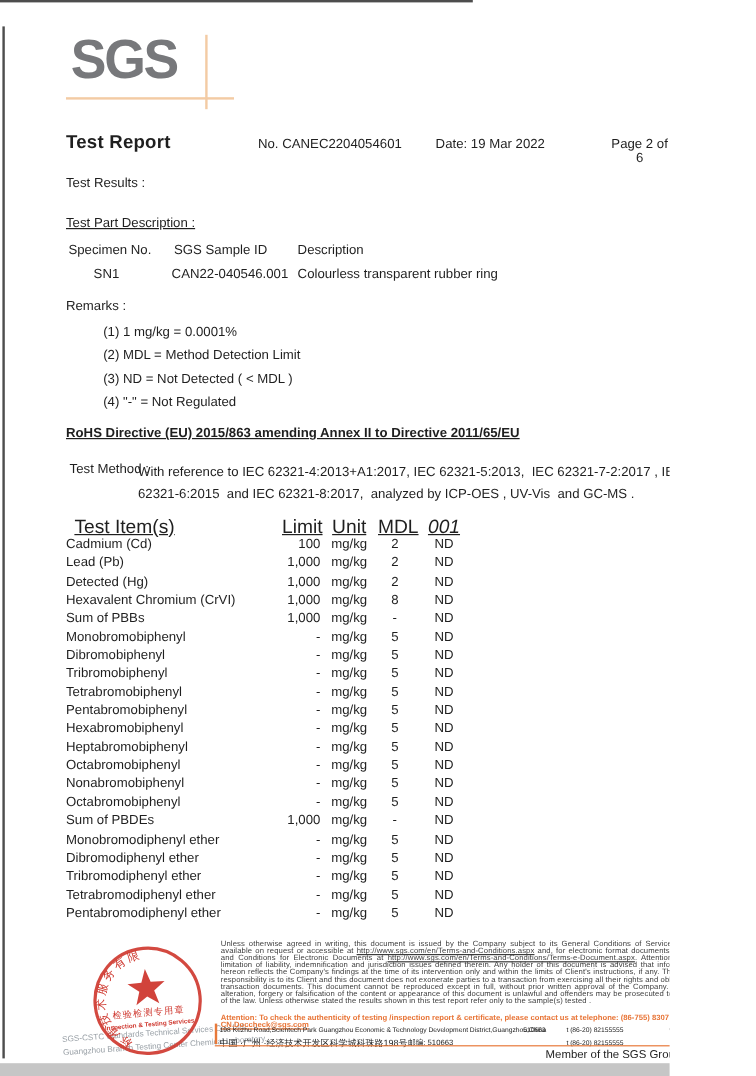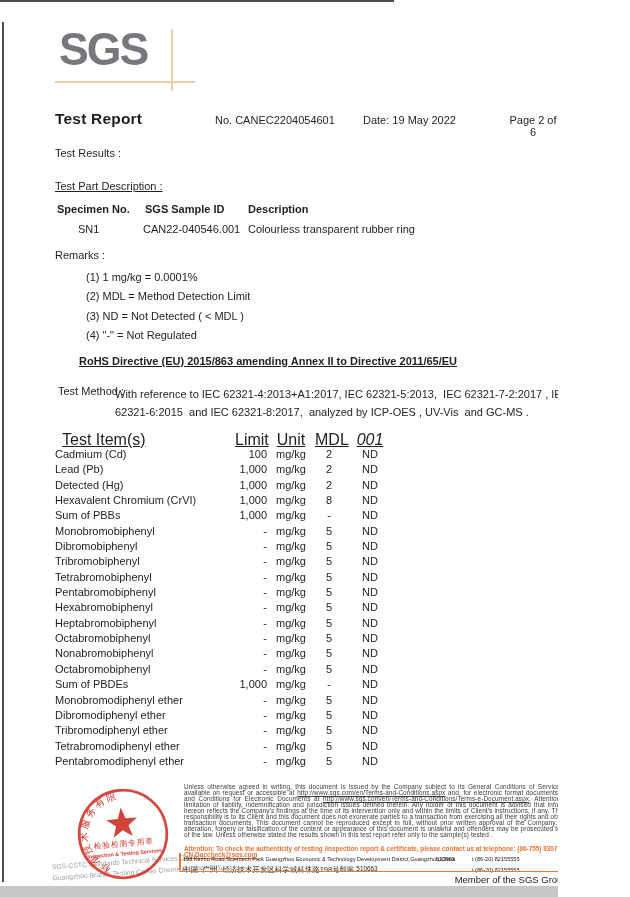--- a/index.html
+++ b/index.html
@@ -17,29 +17,29 @@
   .cross-v{left:171px;top:29px;width:2px;height:62px;background:var(--crosshair-orange,#f3cba4);}
   
   .title{left:55px;top:110px;font-size:15.5px;font-weight:bold;letter-spacing:.2px;}
   .rep-no{left:215px;top:114px;}
   .rep-date{left:363px;top:114px;}
   .rep-page{left:508px;top:114px;text-align:center;}
   
   .lbl-results{left:55px;top:147px;}
   .lbl-part{left:55px;top:180px;text-decoration:underline;}
   
-  .sp-h{top:203px;font-weight:bold;}
+  .sp-h{top:203px;font-weight:normal;}
   .sp-h1{left:57px;} .sp-h2{left:145px;} .sp-h3{left:248px;}
   .sp-row{left:0;top:223px;width:100%;height:16px;}
   .sp-c1{position:absolute;left:78px;} .sp-c2{position:absolute;left:143px;} .sp-c3{position:absolute;left:248px;}
   
   .lbl-remarks{left:55px;top:249px;}
   .remarks{left:86px;top:268px;line-height:19.4px;}
   
-  .rohs{left:55px;top:355px;font-weight:bold;text-decoration:underline;margin-left:24px;}
+  .rohs{left:55px;top:355px;font-weight:bold;text-decoration:underline;}
   .tm-label{left:58px;top:385px;}
   .tm-text{left:115px;top:385px;width:480px;line-height:18.4px;white-space:pre-wrap;}
   
   .rt-head{left:0;top:431px;width:630px;display:flex;font-size:16px;}
   .rt-rows{left:0;top:447px;width:630px;}
   .trow{display:flex;line-height:15.35px;font-size:11px;}
   .c-item{width:235px;padding-left:55px;box-sizing:border-box;}
   .c-limit{width:32px;text-align:right;}
   .c-unit{width:48px;text-align:center;}
   .c-mdl{width:28px;text-align:center;}
@@ -83,21 +83,21 @@
   <div class="abs edge-top"></div>
   <div class="abs edge-left"></div>
   <div class="abs strip-bottom"></div>
 
   <div class="abs logo">SGS</div>
   <div class="abs cross-h"></div>
   <div class="abs cross-v"></div>
 
   <div class="abs title">Test Report</div>
   <div class="abs rep-no">No. CANEC2204054601</div>
-  <div class="abs rep-date">Date: 19 May 2022</div>
+  <div class="abs rep-date">Date: 19 Mar 2022</div>
   <div class="abs rep-page">Page 2 of 6</div>
 
   <div class="abs lbl-results">Test Results :</div>
   <div class="abs lbl-part">Test Part Description :</div>
 
   <div class="abs sp-h sp-h1">Specimen No.</div>
   <div class="abs sp-h sp-h2">SGS Sample ID</div>
   <div class="abs sp-h sp-h3">Description</div>
   <div class="abs sp-row">
       <div style="position:relative;">

